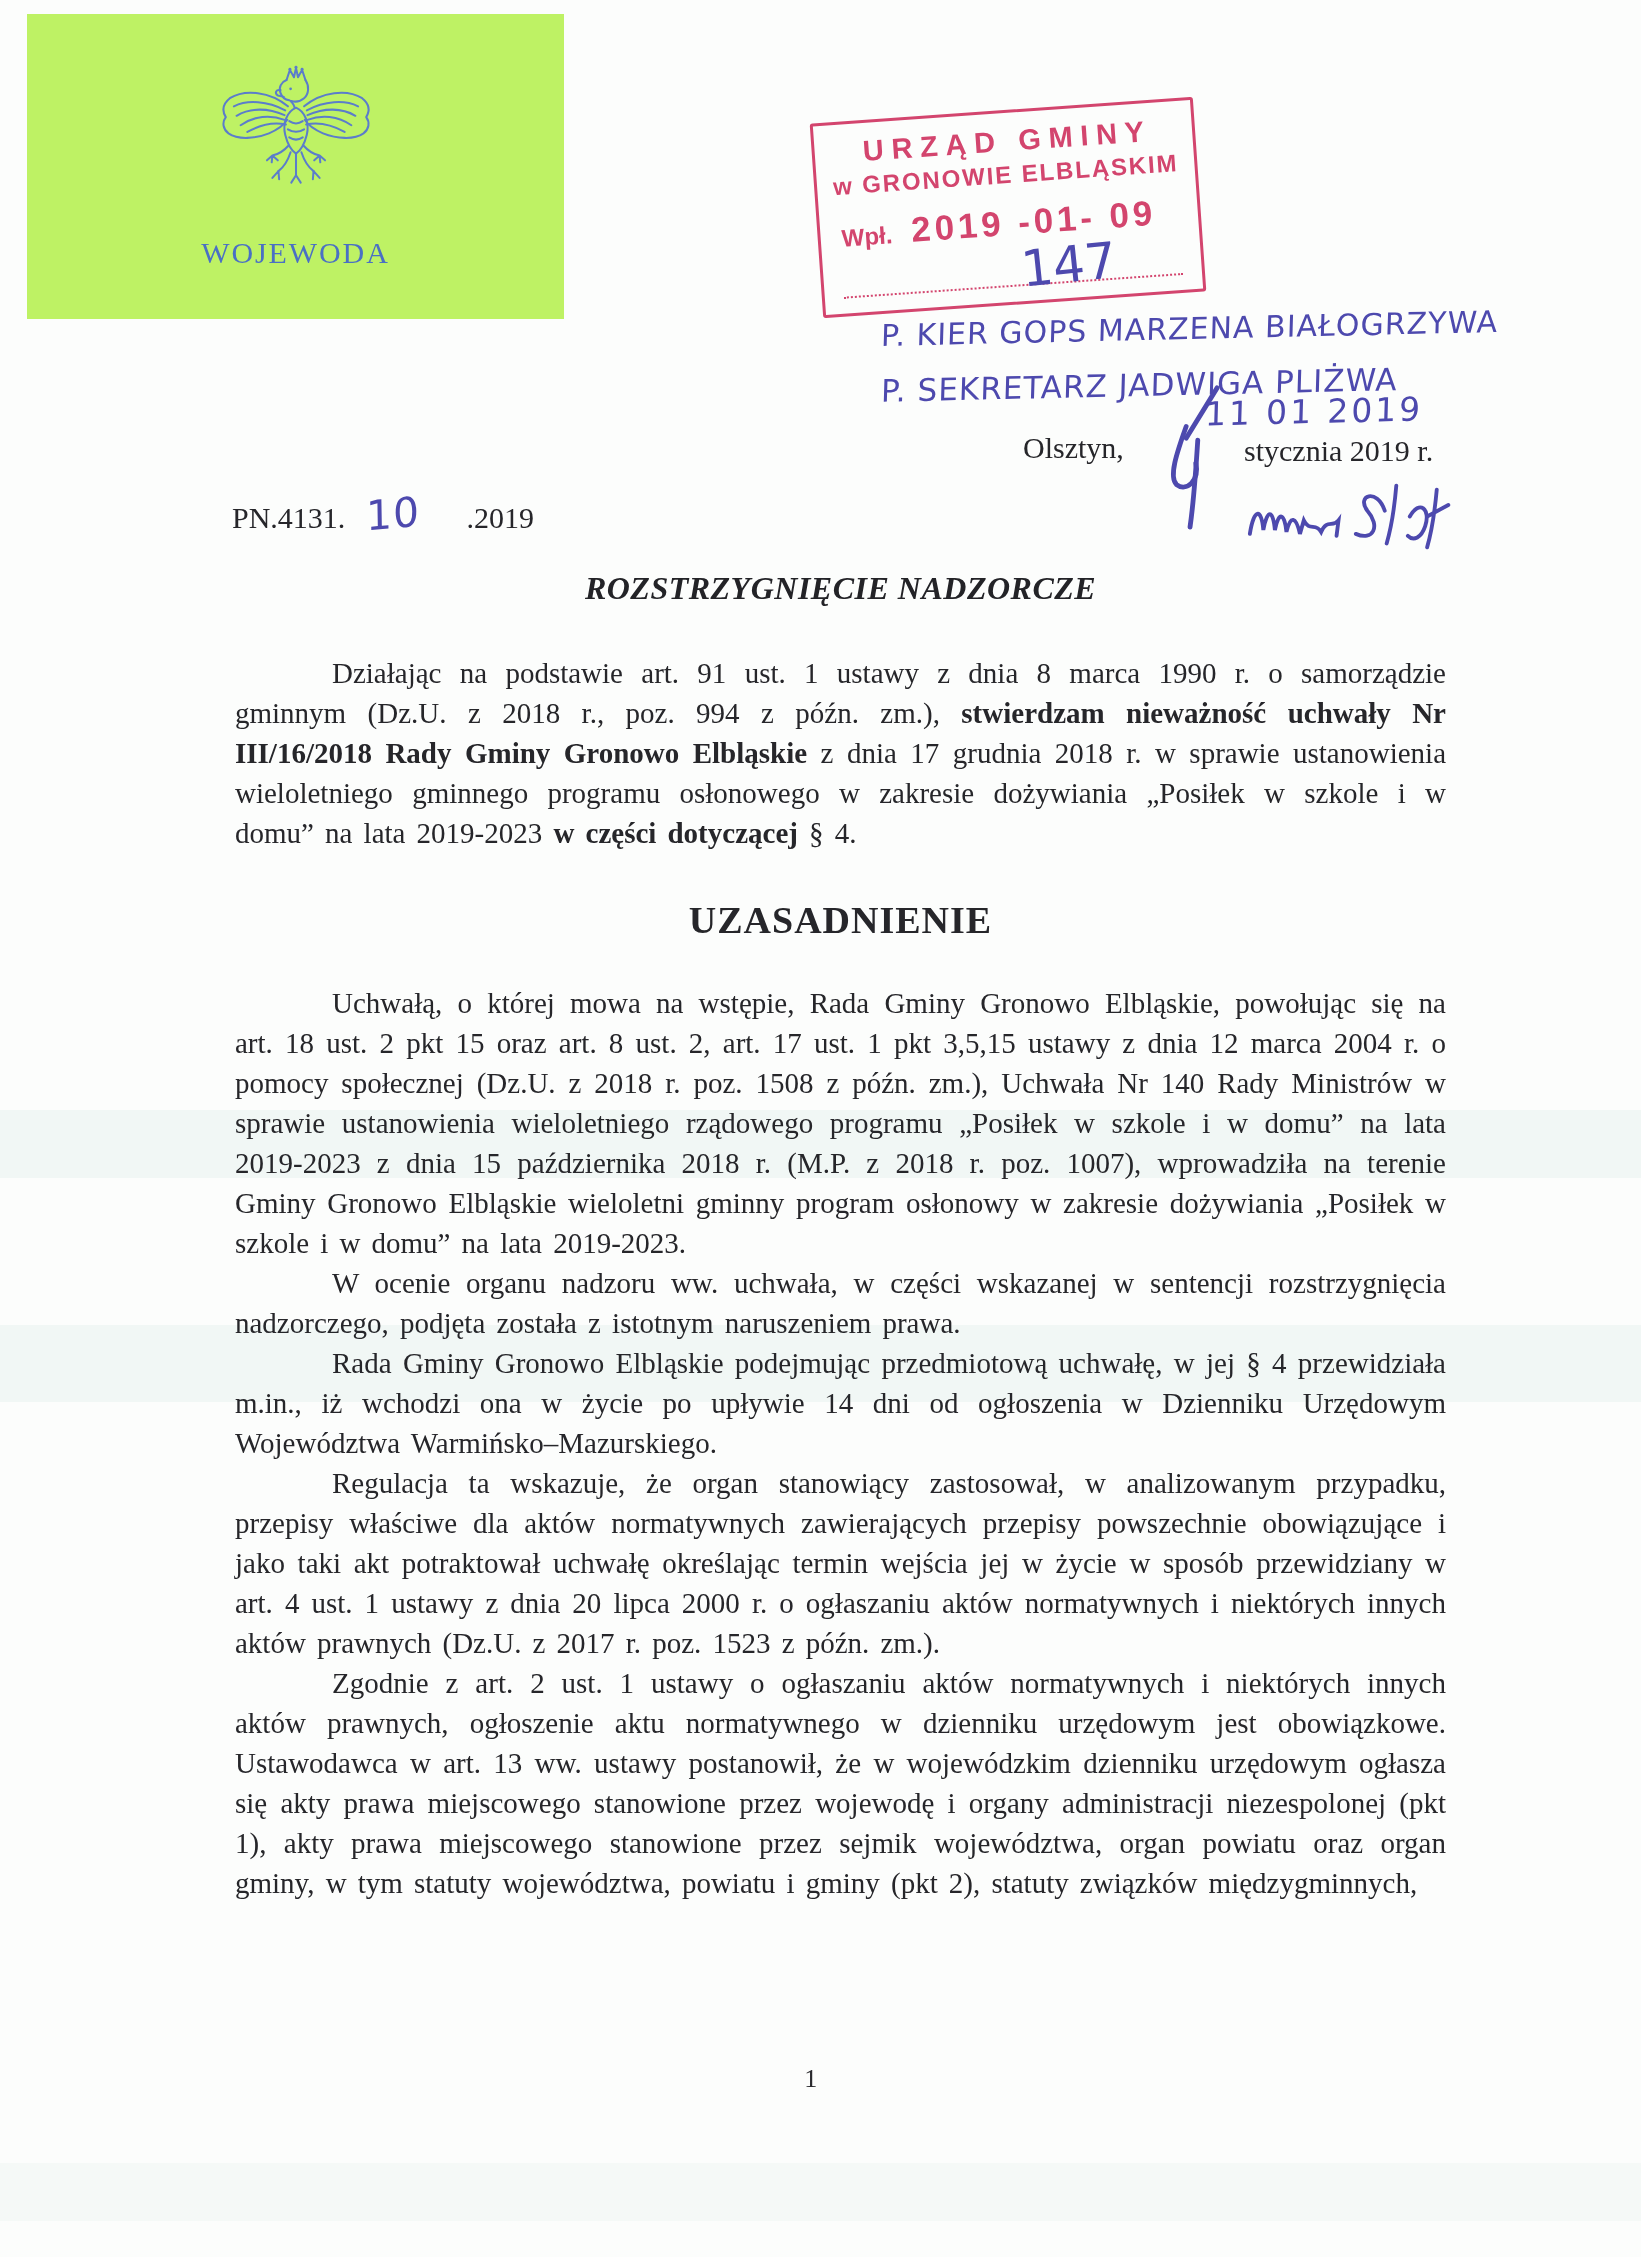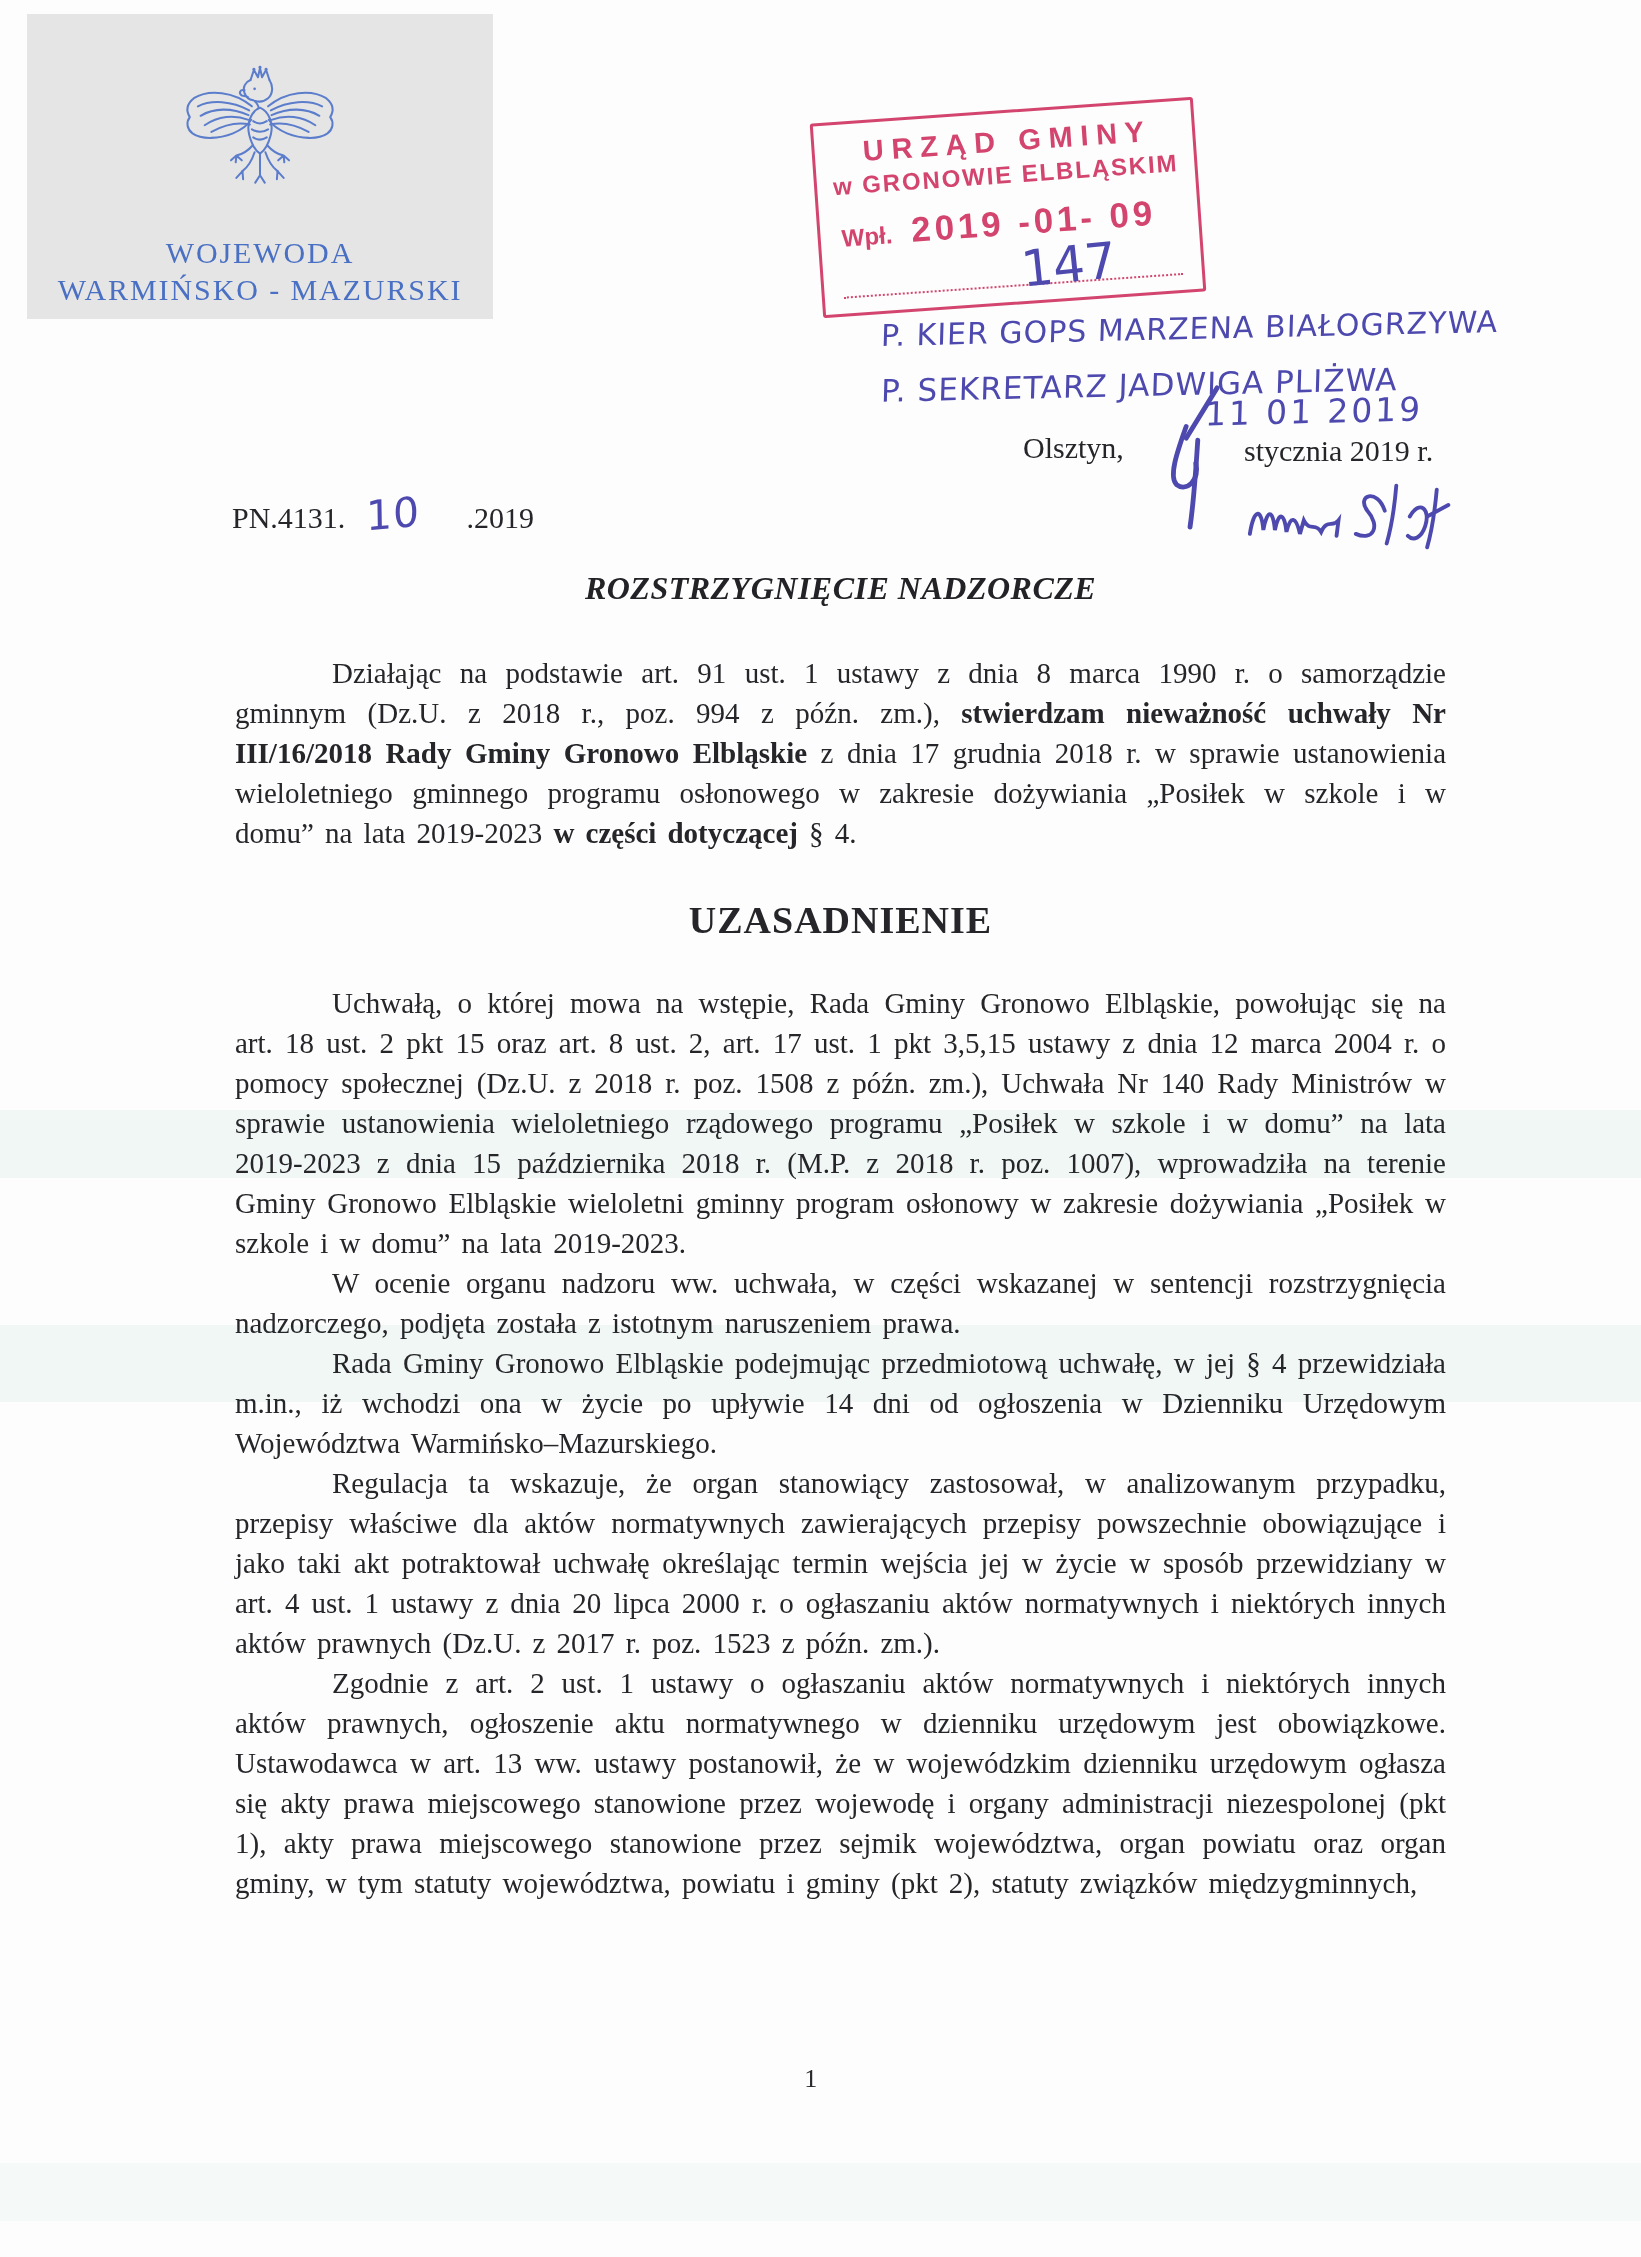--- a/index.html
+++ b/index.html
@@ -5,22 +5,22 @@
   html,body{margin:0;padding:0;background:#888;}
   #page{
     position:relative;width:1641px;height:2257px;margin:0 auto;
     background:#fcfdfc;overflow:hidden;
     font-family:"Liberation Serif",serif;color:#232327;
   }
   
   .scan-band{position:absolute;left:0;width:100%;background:rgba(205,228,222,.22);pointer-events:none;}
   
   .letterhead{
-    position:absolute;left:27px;top:13.5px;width:466px;height:305px;
-    background:#e5e5e5;display:flex;flex-direction:column;align-items:center;
+    position:absolute;left:27px;top:13.5px;width:537px;height:305px;
+    background:#bef264;display:flex;flex-direction:column;align-items:center;
   }
   .eagle{margin-top:37px;width:162px;height:166px;}
   .lh-line{color:#4a70c4;font-size:30px;letter-spacing:1.9px;line-height:37px;text-align:center;}
   .lh-line.first{margin-top:17.4px;}
   
   .stamp{
     position:absolute;left:816px;top:110px;width:378px;height:189px;
     border:3.9px solid #d3456e;border-radius:2.9px;transform:rotate(-4deg);
     color:#d3456e;font-family:"Liberation Sans",sans-serif;text-align:center;
   }
@@ -105,21 +105,20 @@
         <use href="#lw" transform="translate(240,0) scale(-1,1)"></use>
 
         <path d="M112 132 C108 144 102 154 94 160 M120 134 L120 166 M128 132 C132 144 138 154 146 160"></path>
         <path d="M94 160 L85 170 M94 160 L95 172 M120 166 L113 177 M120 166 L127 177 M146 160 L155 170 M146 160 L145 172"></path>
 
         <path d="M109 122 C102 130 94 135 85 137 M85 137 L77 144 M85 137 L84 147 M85 137 L93 144"></path>
         <path d="M131 122 C138 130 146 135 155 137 M155 137 L163 144 M155 137 L156 147 M155 137 L147 144"></path>
       </g>
     </svg>
     <div class="lh-line first">WOJEWODA</div>
-    <div class="lh-line">WARMIŃSKO - MAZURSKI</div>
   </div>
 
   <div class="stamp">
     <div class="stamp-l1">URZĄD GMINY</div>
     <div class="stamp-l2">w GRONOWIE ELBLĄSKIM</div>
     <div class="stamp-wpl">
       <span class="lbl">Wpł.</span>
       <span class="dt">2019 -01- 09</span>
     </div>
     <div class="stamp-dots"></div>

